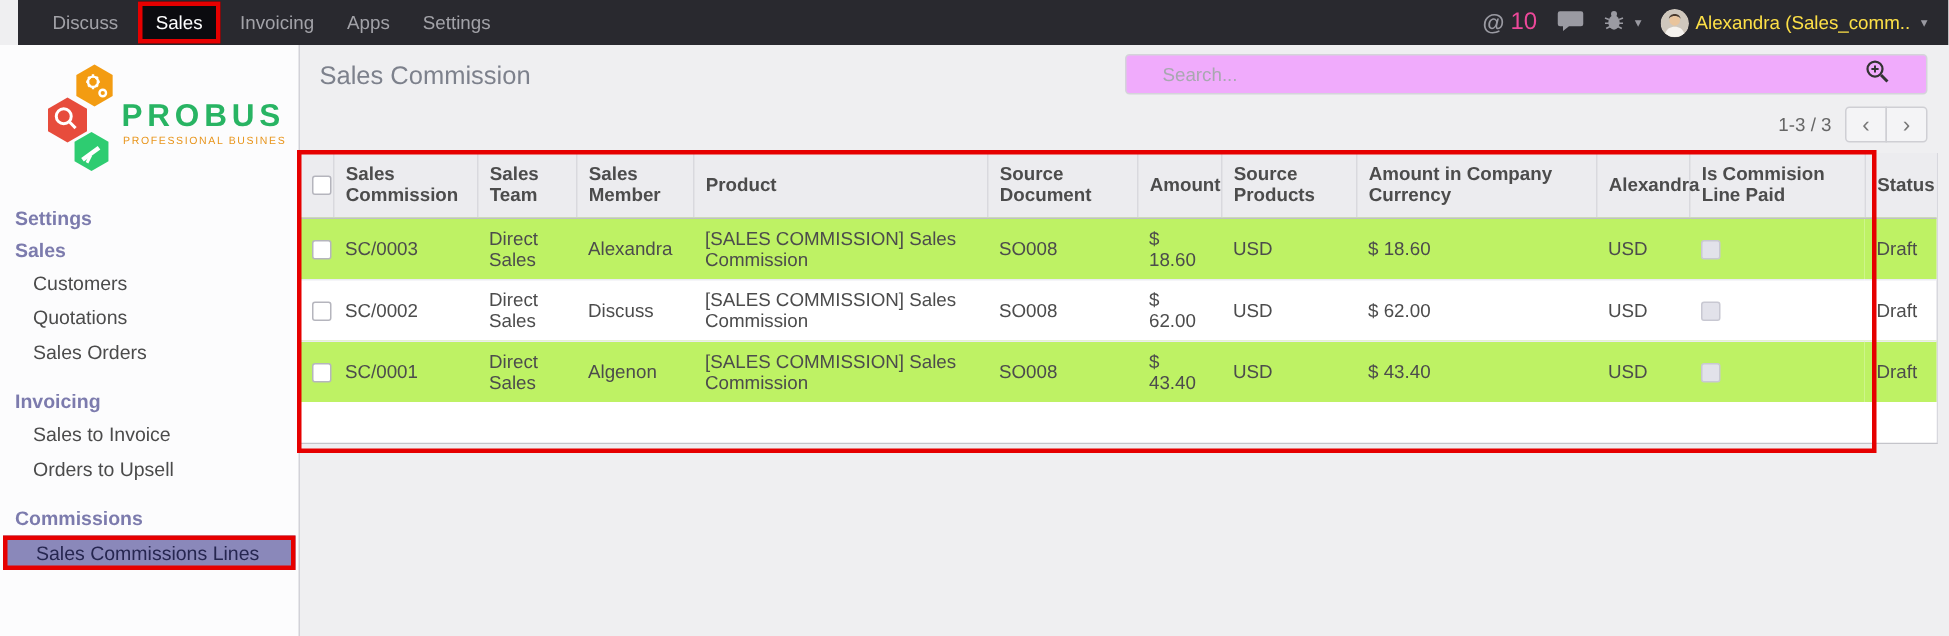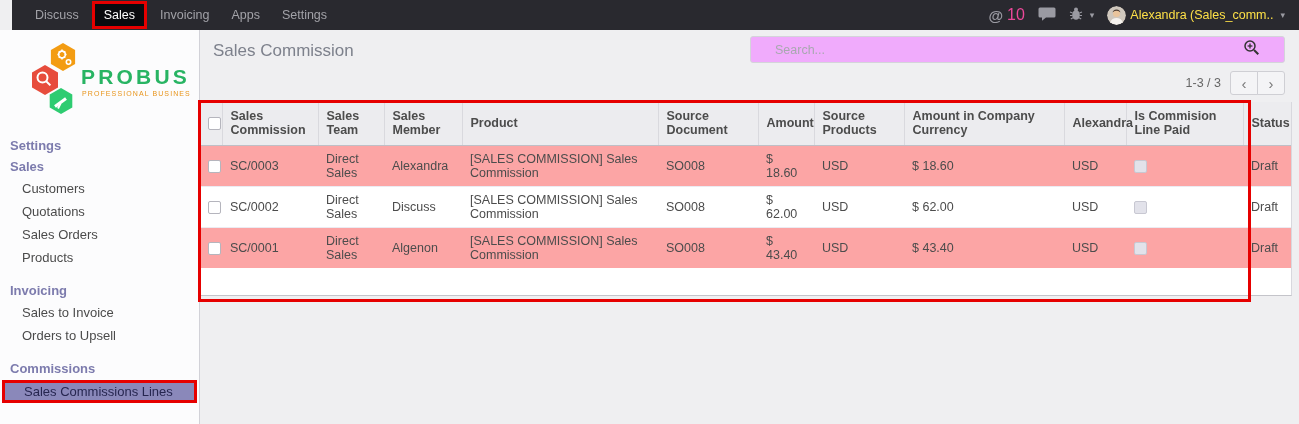--- a/index.html
+++ b/index.html
@@ -65,21 +65,21 @@
   
   .table-card { position:absolute; left:0; top:72px; width:1092px; background:#fff; border-bottom:1px solid #c4c4ca; border-right:1px solid #d8d8de; }
   table { border-collapse:collapse; width:1091px; table-layout:fixed; font-size:12.5px; color:#4c4c4c; }
   thead th {
     background:#ececef; border-bottom:1px solid #bfbfc6; border-left:1px solid #d9d9de;
     font-weight:bold; text-align:left; padding:6px 8px; vertical-align:middle; height:43px;
   }
   thead th:first-child { border-left:none; }
   tbody td { padding:6px 8px; vertical-align:middle; height:41px; }
   tbody tr { border-top:1px solid #ebebf2; cursor:pointer; }
-  tbody tr.alt { background:#fca5a5; }
+  tbody tr.alt { background:#bef264; }
   .num { text-align:left; }
   .filler { height:27px; background:#fff; }
   .cb { display:inline-block; width:13px; height:13px; border:1px solid #b5b5bd; border-radius:2px; background:#fff; vertical-align:middle; cursor:pointer; }
   .cb-dis { background:#e2e2ea; border-color:#c8c8d2; }
   
   .red-box-table {
     position:absolute; left:-2px; top:70px; width:1053px; height:202px;
     border:3px solid #e60000; pointer-events:none; z-index:6;
   }
 </style>
@@ -153,21 +153,20 @@
       <text x="72" y="46" font-size="21" font-weight="bold" letter-spacing="3.2" fill="#28b463">PROBUSE</text>
       <text x="73" y="58" font-size="7" letter-spacing="1.1" fill="#e8951c">PROFESSIONAL BUSINESS</text>
     </svg>
   </div>
   <nav>
     <div class="s-header s-gap">Settings</div>
     <div class="s-header">Sales</div>
     <div class="s-item">Customers</div>
     <div class="s-item">Quotations</div>
     <div class="s-item">Sales Orders</div>
-    <div class="s-item">Products</div>
     <div class="s-header s-gap">Invoicing</div>
     <div class="s-item">Sales to Invoice</div>
     <div class="s-item">Orders to Upsell</div>
     <div class="s-header s-gap">Commissions</div>
     <div class="s-item selected">Sales Commissions Lines</div>
 
   </nav>
 </div>
 
 <div class="main">

